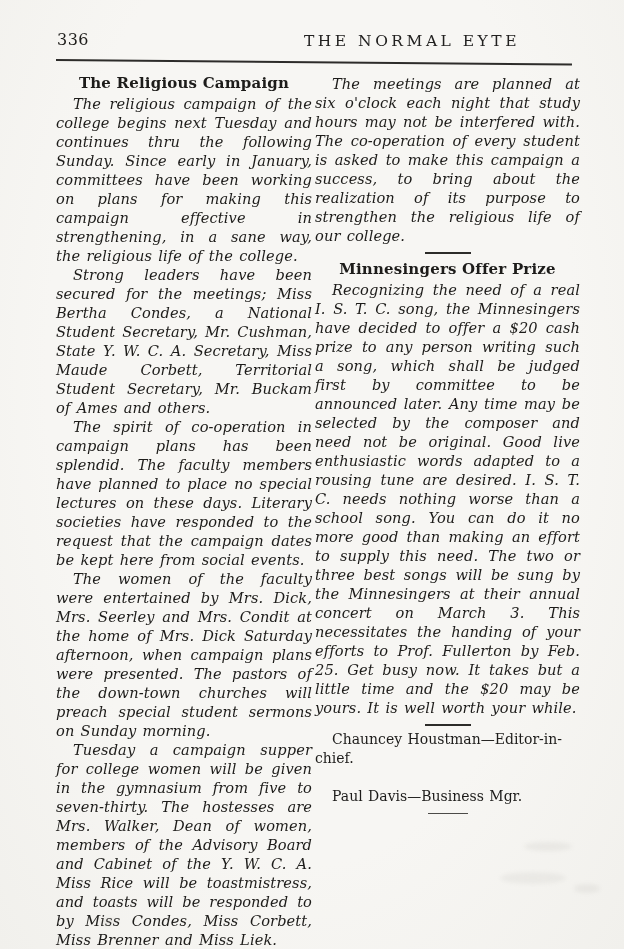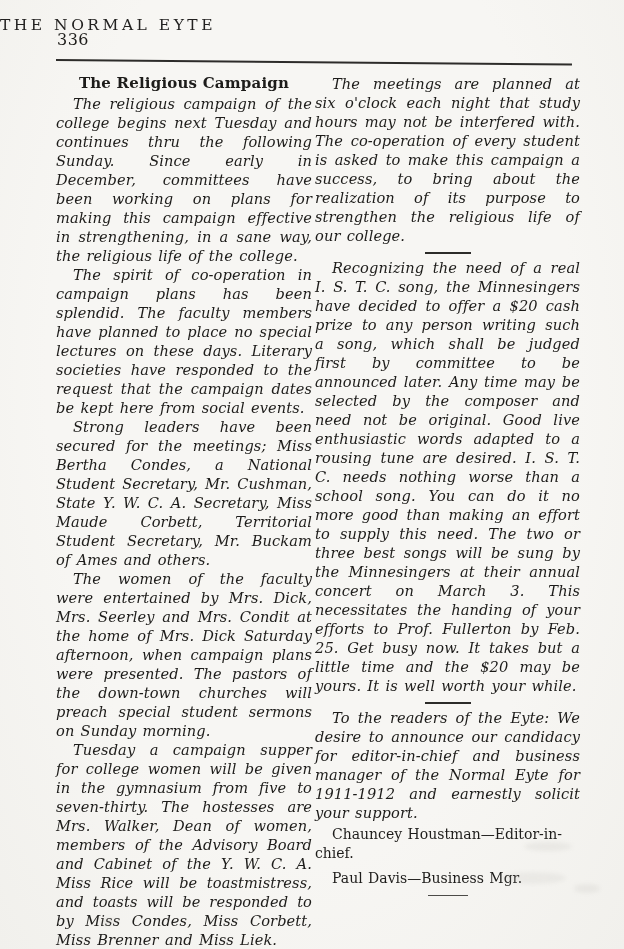--- a/index.html
+++ b/index.html
@@ -22,23 +22,23 @@
     position: absolute;
     left: 57px;
     top: 30px;
     font-size: 16px;
     font-weight: normal;
     letter-spacing: 0.5px;
   }
   .masthead {
     position: absolute;
     left: 0;
-    top: 16px;
+    top: 32px;
     width: 520px;
-    text-align: left;
+    text-align: right;
     font-size: 15.5px;
     letter-spacing: 3.5px;
     color: #222120;
   }
   .header-rule {
     position: absolute;
     left: 56px;
     top: 59px;
     width: 516px;
     height: 2px;
@@ -114,39 +114,39 @@
   <div class="page-number">336</div>
 
   <div class="masthead">THE NORMAL EYTE</div>
 
   <div class="header-rule"></div>
 
   <div class="columns">
 
     <div class="col-left">
       <h3 class="article-heading">The Religious Campaign</h3>
-      <p class="body-para">The religious campaign of the college begins next Tuesday and continues thru the following Sunday. Since early in December, committees have been working on plans for making this campaign effective in strengthening, in a sane way, the religious life of the college.</p>
+      <p class="body-para">The religious campaign of the college begins next Tuesday and continues thru the following Sunday. Since early in January, committees have been working on plans for making this campaign effective in strengthening, in a sane way, the religious life of the college.</p>
+      <p class="body-para">Strong leaders have been secured for the meetings; Miss Bertha Condes, a National Student Secretary, Mr. Cushman, State Y. W. C. A. Secretary, Miss Maude Corbett, Territorial Student Secretary, Mr. Buckam of Ames and others.</p>
       <p class="body-para">The spirit of co-operation in campaign plans has been splendid. The faculty members have planned to place no special lectures on these days. Literary societies have responded to the request that the campaign dates be kept here from social events.</p>
-      <p class="body-para">Strong leaders have been secured for the meetings; Miss Bertha Condes, a National Student Secretary, Mr. Cushman, State Y. W. C. A. Secretary, Miss Maude Corbett, Territorial Student Secretary, Mr. Buckam of Ames and others.</p>
       <p class="body-para">The women of the faculty were entertained by Mrs. Dick, Mrs. Seerley and Mrs. Condit at the home of Mrs. Dick Saturday afternoon, when campaign plans were presented. The pastors of the down-town churches will preach special student sermons on Sunday morning.</p>
       <p class="body-para">Tuesday a campaign supper for college women will be given in the gymnasium from five to seven-thirty. The hostesses are Mrs. Walker, Dean of women, members of the Advisory Board and Cabinet of the Y. W. C. A. Miss Rice will be toastmistress, and toasts will be responded to by Miss Condes, Miss Corbett, Miss Brenner and Miss Liek.</p>
     </div>
 
     <div class="col-right">
       <p class="body-para" style="margin-top:6px;">The meetings are planned at six o'clock each night that study hours may not be interfered with. The co-operation of every student is asked to make this campaign a success, to bring about the realization of its purpose to strengthen the religious life of our college.</p>
 
       <hr class="section-divider">
 
+      <h3 class="article-heading">Minnesingers Offer Prize</h3>
       <p class="body-para">Recognizing the need of a real I. S. T. C. song, the Minnesingers have decided to offer a $20 cash prize to any person writing such a song, which shall be judged first by committee to be announced later. Any time may be selected by the composer and need not be original. Good live enthusiastic words adapted to a rousing tune are desired. I. S. T. C. needs nothing worse than a school song. You can do it no more good than making an effort to supply this need. The two or three best songs will be sung by the Minnesingers at their annual concert on March 3. This necessitates the handing of your efforts to Prof. Fullerton by Feb. 25. Get busy now. It takes but a little time and the $20 may be yours. It is well worth your while.</p>
 
       <hr class="section-divider">
 
-      <p class="body-para">To the readers of the Eyte: We desire to announce our candidacy for editor-in-chief and business manager of the Normal Eyte for 1911-1912 and earnestly solicit your support.</p>
       <p class="signature-para" style="margin-top:3px;">Chauncey Houstman—Editor-in-chief.</p>
-      <p class="signature-para" style="margin-top:6px;">Paul Davis—Business Mgr.</p>
+      <p class="signature-para" style="margin-top:19px;">Paul Davis—Business Mgr.</p>
 
       <hr class="section-divider light">
 
     </div>
   </div>
 
   <div class="smudge s1"></div>
   <div class="smudge s2"></div>
   <div class="smudge s3"></div>
   <div class="smudge s4"></div>

